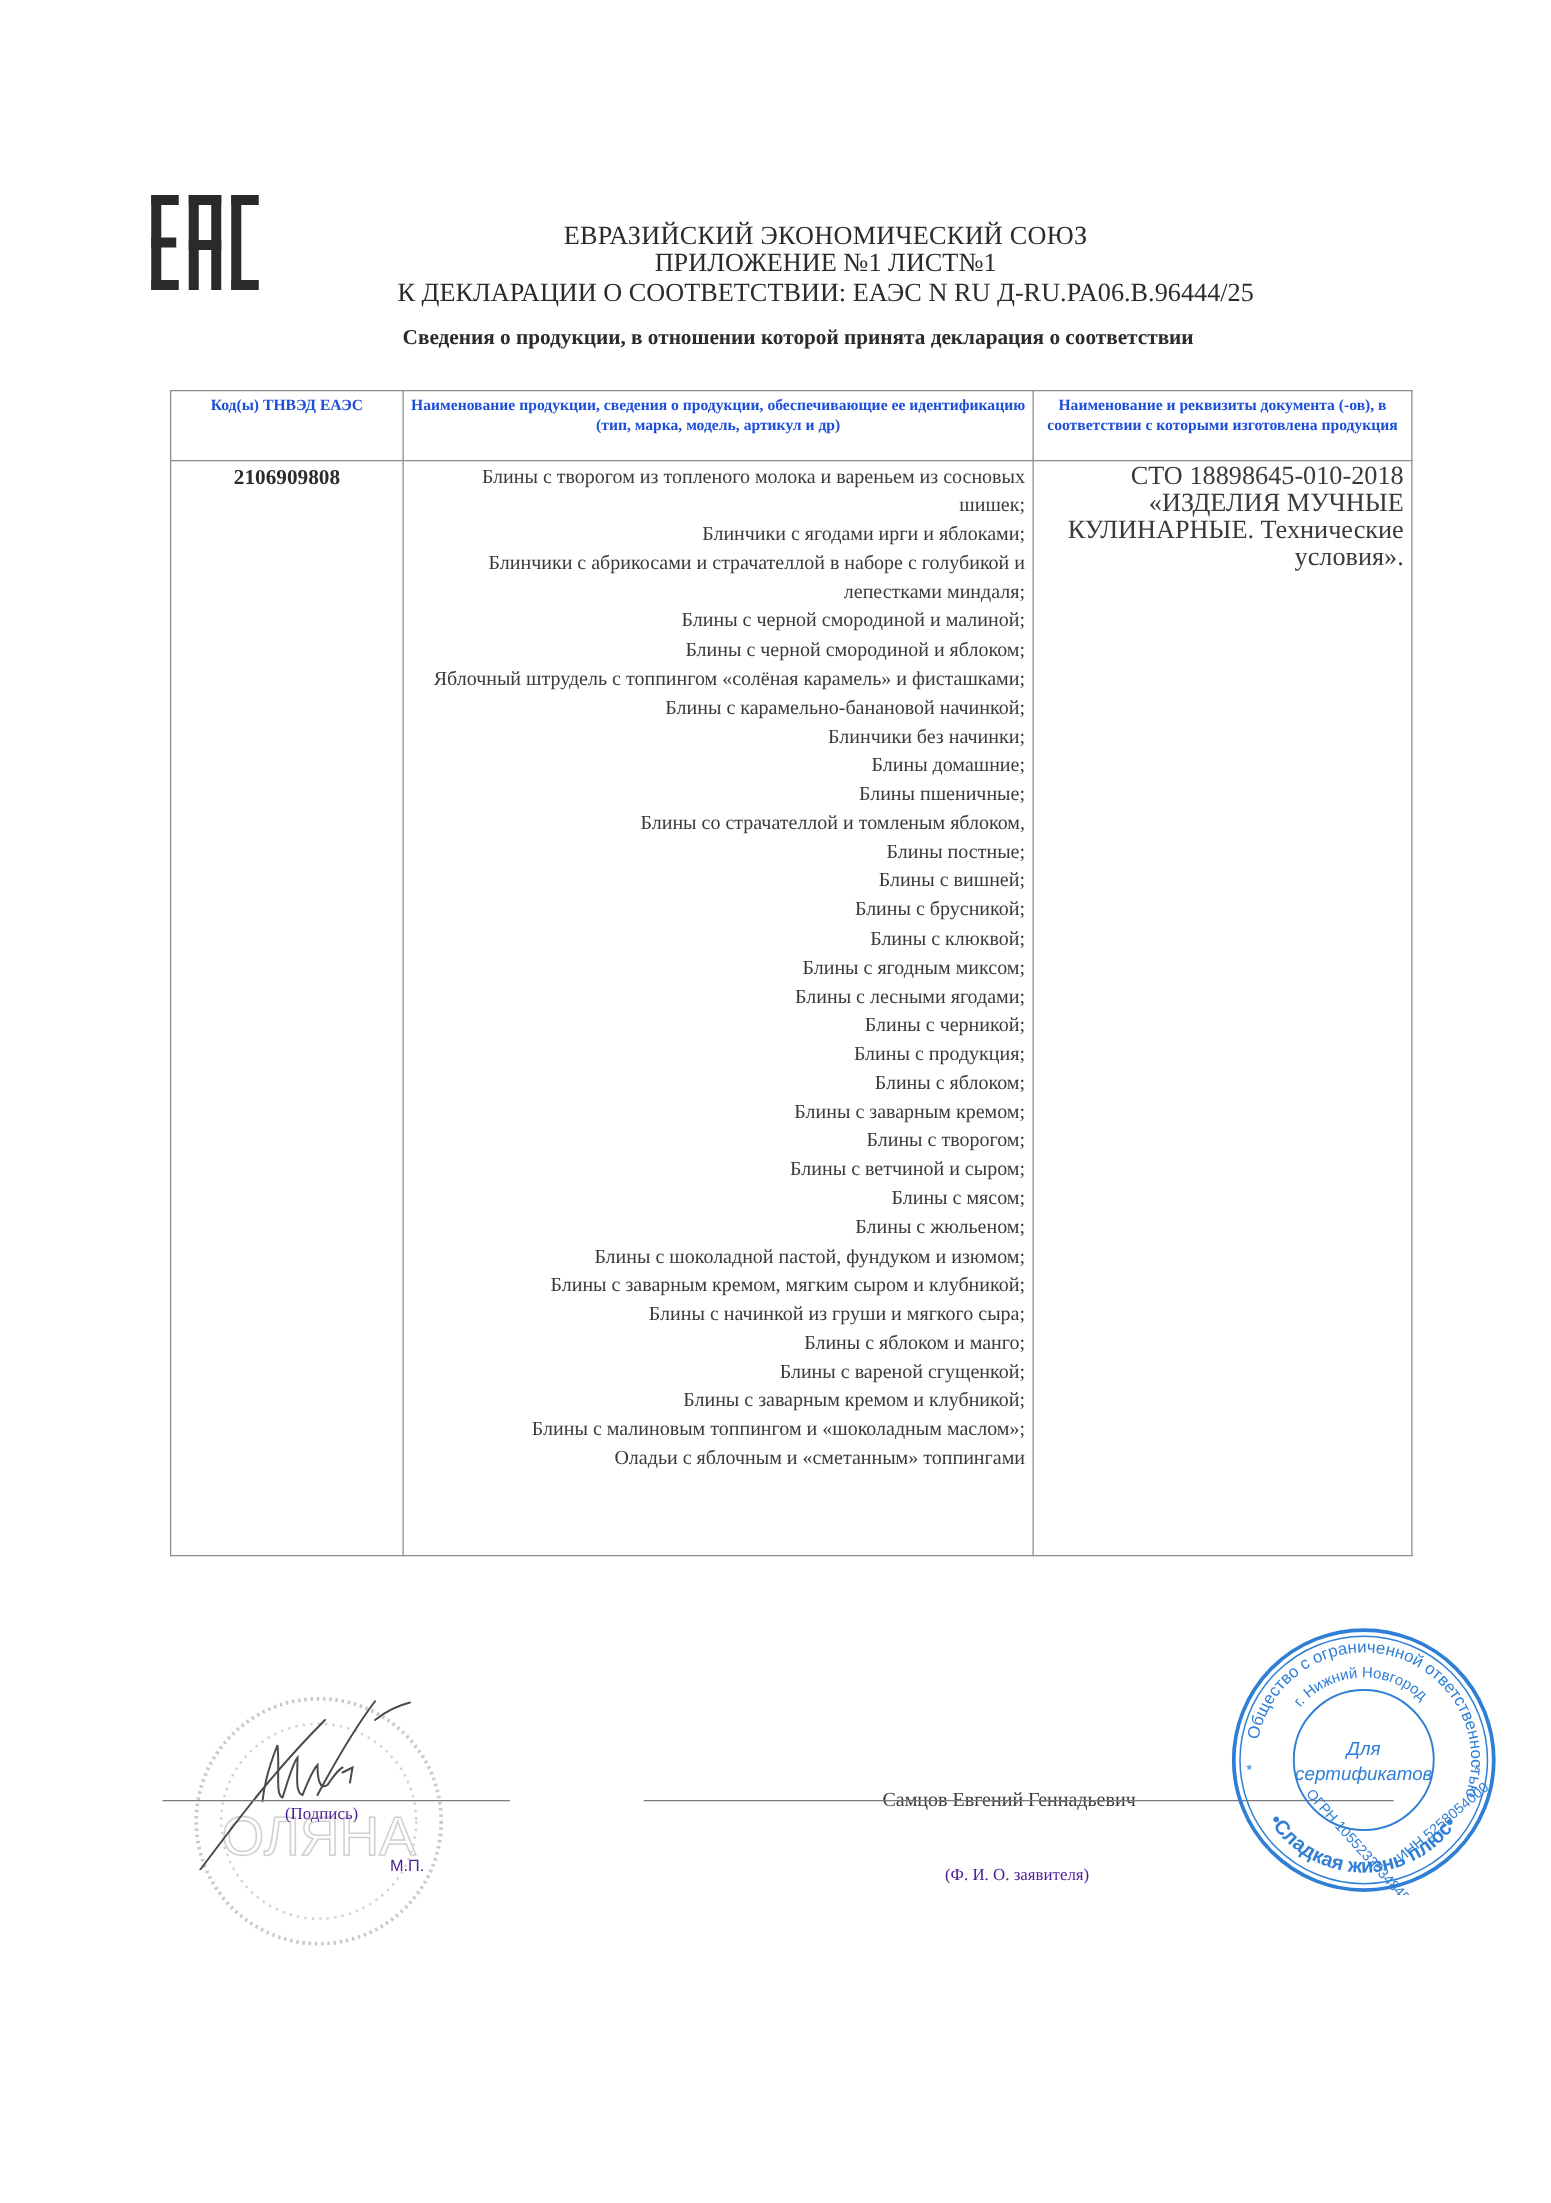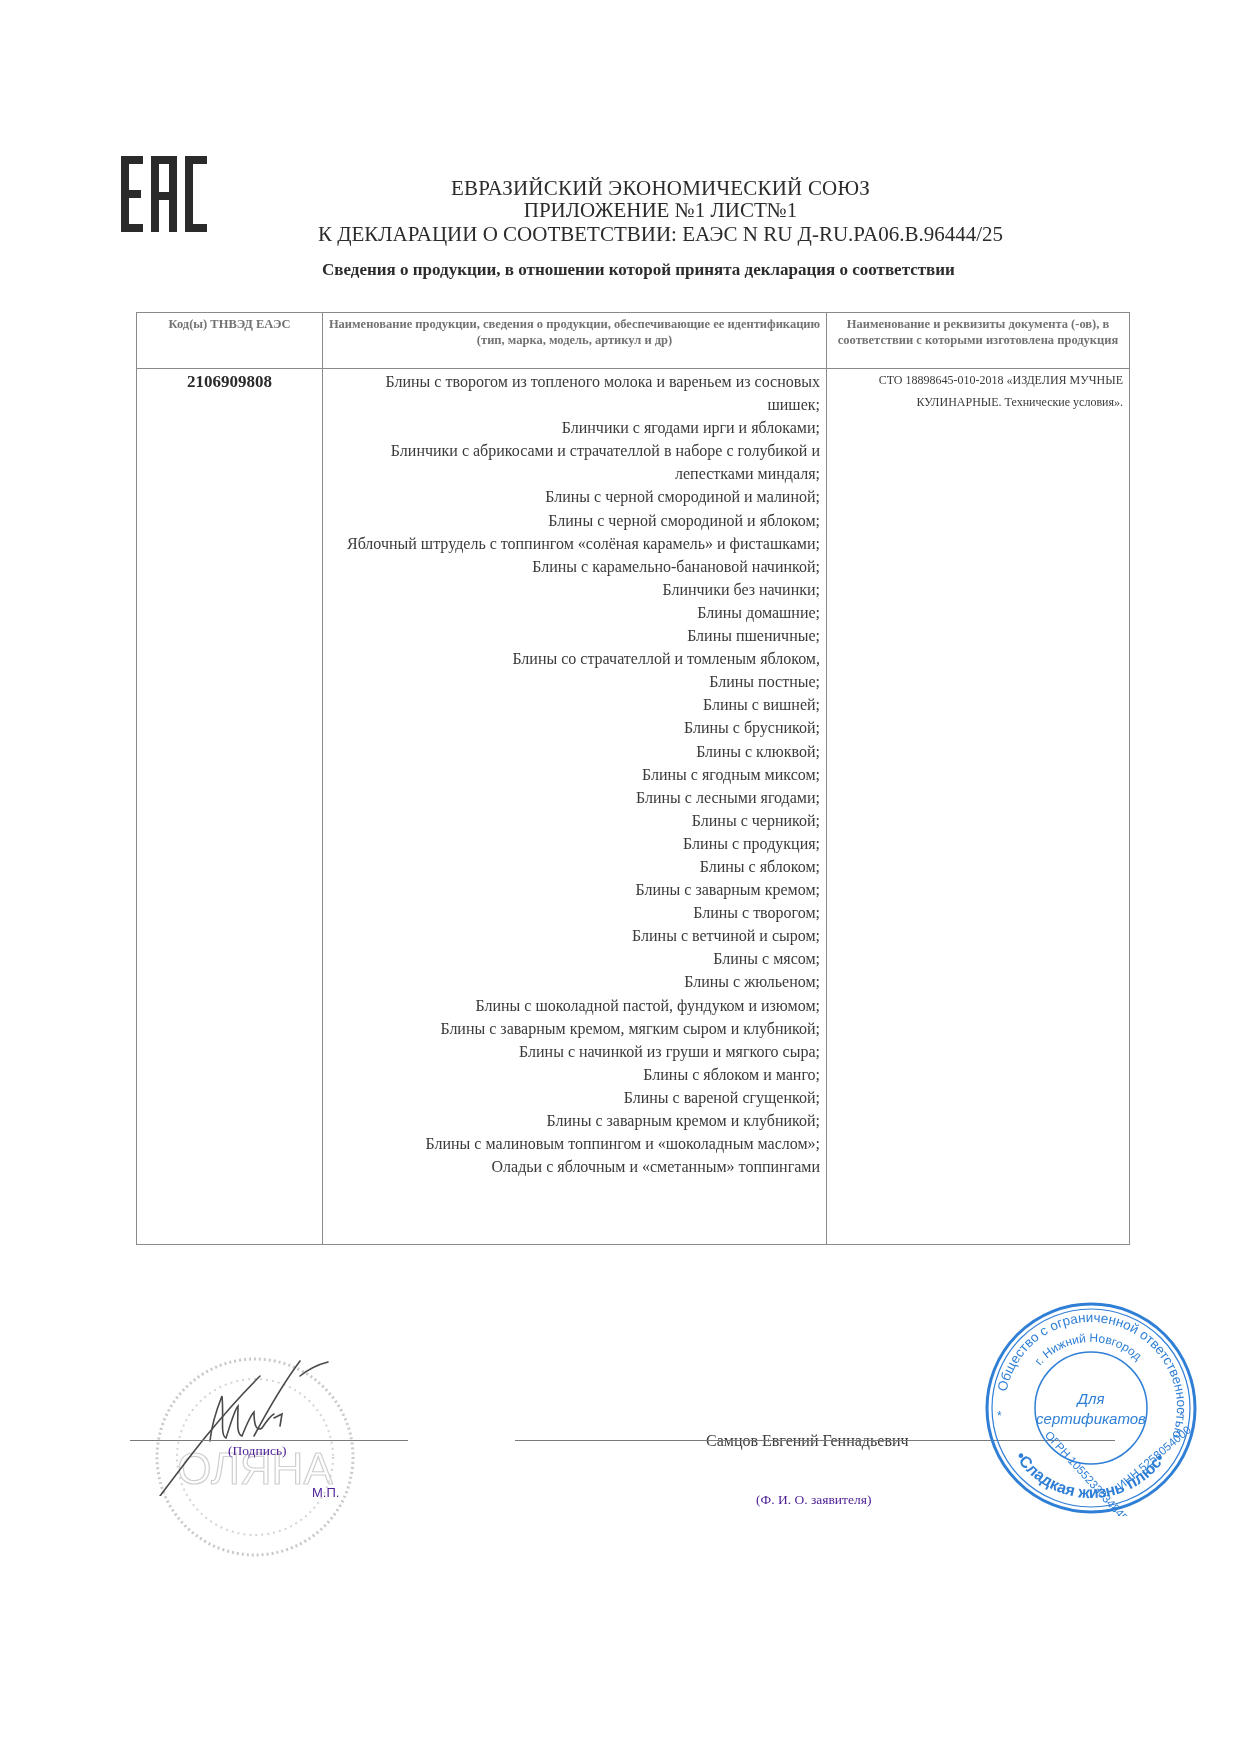--- a/index.html
+++ b/index.html
@@ -11,24 +11,24 @@
     .title-block { position: absolute; left: 0; width: 1241px; text-align: center; }
     .t1 { top: 176px; font-size: 21px; letter-spacing: 0.2px; left: 40px; }
     .t2 { top: 198px; font-size: 21px; left: 40px; }
     .t3 { top: 222px; font-size: 21px; left: 40px; }
     .t4 { top: 260px; font-size: 17px; font-weight: bold; left: 18px; }
 
     table.prod { position: absolute; left: 136px; top: 312px; width: 993px; height: 933px;
                  border-collapse: collapse; table-layout: fixed; }
     table.prod td, table.prod th { border: 1px solid #8a8a8a; vertical-align: top; text-align: right; }
     table.prod th { font-weight: bold; font-size: 12.5px; line-height: 16px; text-align: center;
-                    padding: 3px 4px 2px 4px; height: 50px; color: #737373; }
+                    padding: 3px 4px 2px 4px; height: 50px; color: #1d4ed8; }
     table.prod td.code { text-align: center; font-weight: bold; font-size: 17px; padding-top: 3px; margin-left: 34px; }
     table.prod td.names { font-size: 16px; line-height: 23.1px; padding: 1px 6px 0 8px; color: #3a3a3a; }
-    table.prod td.docs { font-size: 12px; line-height: 21.6px; padding: 1px 6px 0 10px; color: #3a3a3a; }
+    table.prod td.docs { font-size: 21px; line-height: 21.6px; padding: 1px 6px 0 10px; color: #3a3a3a; }
     .names .item { display: block; }
 
     .sig-line { position: absolute; height: 1px; background: #7a7a7a; }
     .caption { position: absolute; font-size: 13.5px; color: #4c1d95; }
     .applicant { position: absolute; left: 706px; top: 1432px; font-size: 16px; color: #3a3a3a; }
 
     .faint-stamp { position: absolute; left: 150px; top: 1352px; width: 210px; height: 210px; }
     .signature { position: absolute; left: 150px; top: 1356px; width: 200px; height: 140px; }
     .blue-stamp { position: absolute; left: 983px; top: 1300px; width: 216px; height: 216px; }
   </style>

